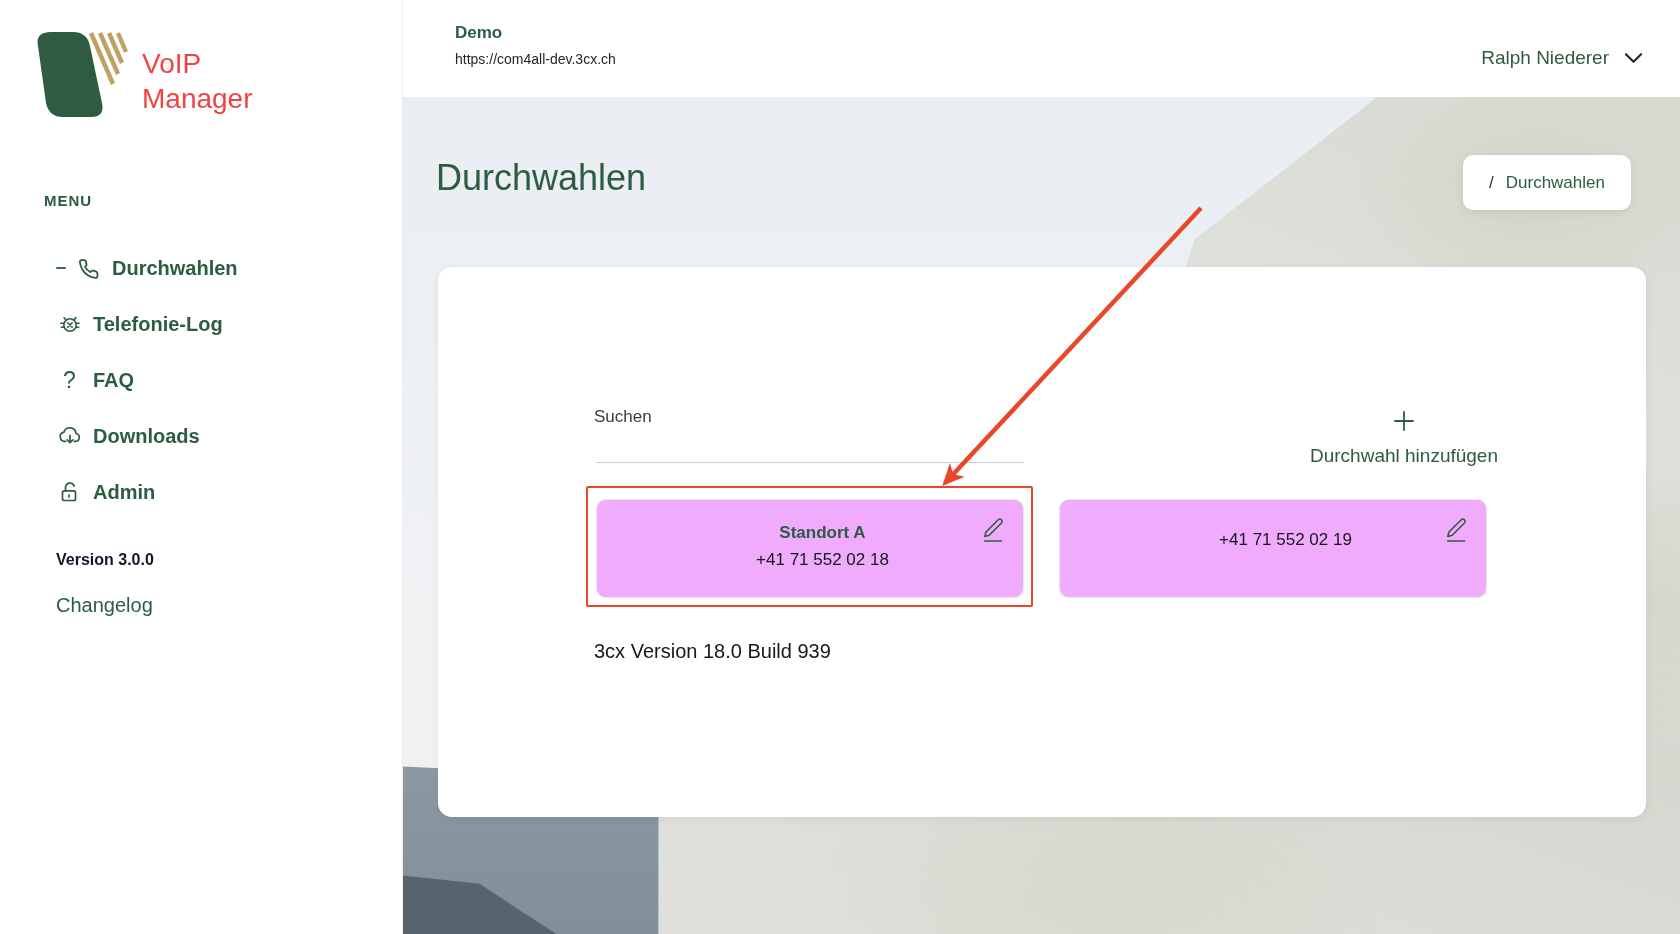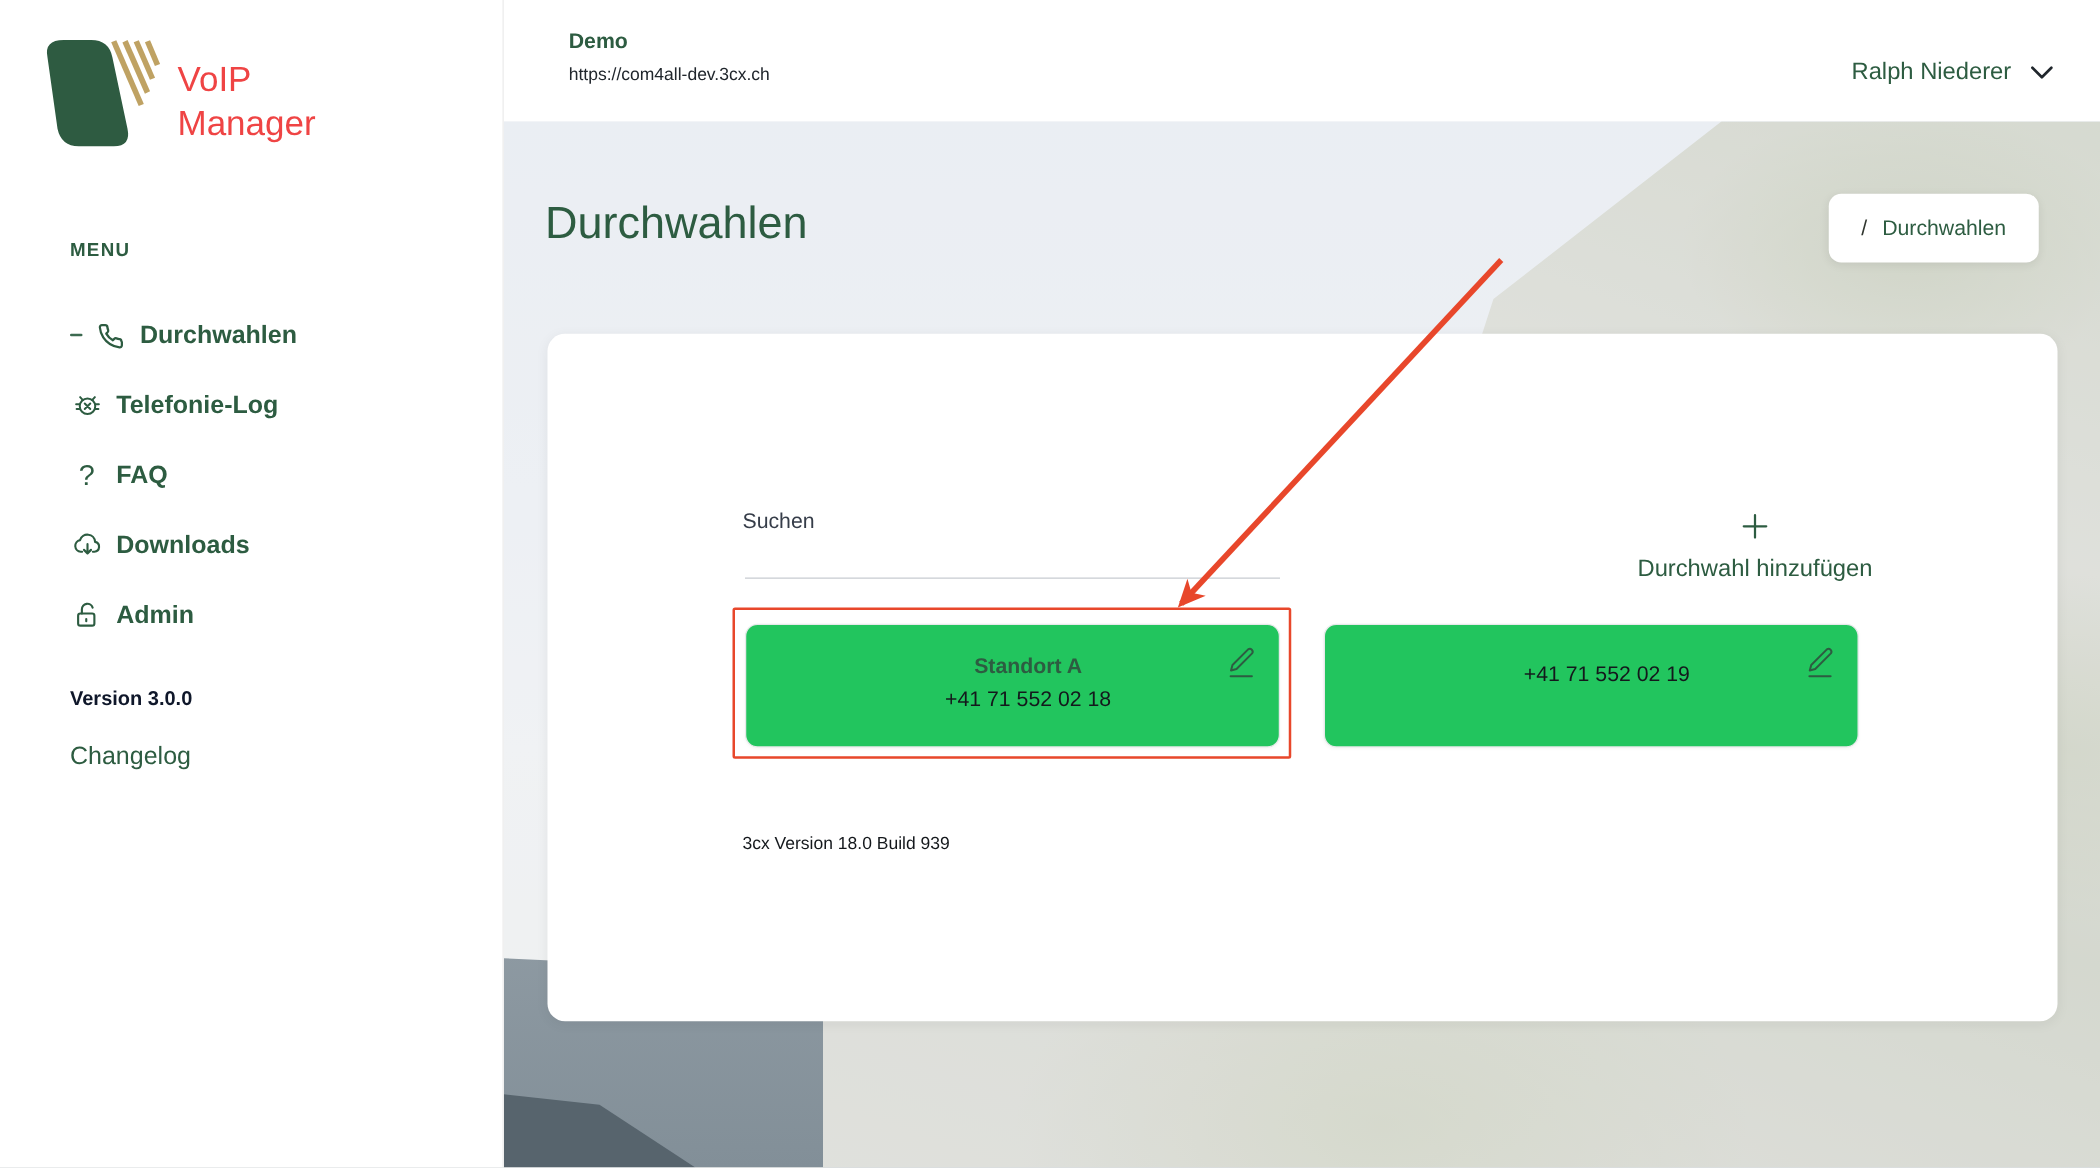--- a/index.html
+++ b/index.html
@@ -6,21 +6,21 @@
   html,body { width:1680px; height:934px; overflow:hidden; background:#fff;
     font-family:"Liberation Sans","DejaVu Sans",sans-serif; }
 
   
   .sidebar { position:absolute; left:0; top:0; width:403px; height:934px;
     background:#fff; border-right:1px solid #ececec; z-index:10; }
   .logo { position:absolute; left:35px; top:32px; display:flex; align-items:flex-start; cursor:pointer; }
   .logo-mark { width:95px; height:88px; }
   .logo-text { margin-left:12px; margin-top:14px; font-size:28px; line-height:35px;
     color:#ef4444; font-weight:400; }
-  .menu-label { position:absolute; left:56px; top:192px; font-size:15px; font-weight:700;
+  .menu-label { position:absolute; left:44px; top:192px; font-size:15px; font-weight:700;
     color:#2d5c41; letter-spacing:1px; }
   .nav { position:absolute; left:0; top:240px; width:100%; }
   .nav-item { height:56px; display:flex; align-items:center; padding-left:56px;
     color:#2d5c41; cursor:pointer; }
   .nav-item .dash { width:10px; height:2.5px; background:#3c6a50; border-radius:2px;
     margin-right:9px; }
   .nav-item .nicon { width:27px; height:27px; margin-right:10px; display:flex;
     align-items:center; justify-content:center; flex:none; }
   .nav-item .nicon svg { width:26px; height:26px; }
   .nav-item .qmark { font-size:23px; font-weight:500; }
@@ -69,29 +69,29 @@
     border:none; outline:none; font-size:17px; color:#20262c; background:transparent;
     font-family:inherit; }
   .search-input::placeholder { color:#363d49; opacity:1; }
   .search-underline { position:absolute; left:158px; top:195px; width:428px; height:1px;
     background:#c8ccd1; }
   .add-btn { position:absolute; top:143px; right:148px; display:flex; align-items:center;
     gap:13px; background:none; border:none; cursor:pointer; color:#2d5c41; font-family:inherit;flex-direction:column; }
   .add-btn .plus { width:22px; height:22px; }
   .add-btn .add-label { font-size:19px; font-weight:500; color:#2d5c41; }
   .loc-row { position:absolute; left:158px; top:232px; display:flex; gap:35px; }
-  .loc-card { position:relative; width:428px; height:99px; background:#22c55e;
+  .loc-card { position:relative; width:428px; height:99px; background:#f0abfc;
     border:1px solid #e7e9ea; border-radius:10px; box-shadow:0 1px 3px rgba(0,0,0,.04);
     text-align:center; padding-top:23px; cursor:pointer;padding-left:25px; }
   .loc-name { font-size:17px; font-weight:700; color:#2d5c41; }
   .loc-phone { margin-top:7px; font-size:17px; color:#14181c; }
   .edit-btn { position:absolute; right:12px; top:12px; width:34px; height:36px; background:none;
     border:none; cursor:pointer; color:#2d5c41; }
   .edit-btn svg { width:30px; height:32px; }
-  .sys-note { position:absolute; left:156px; top:399px; font-size:14px; color:#14181c;text-align:center; }
+  .sys-note { position:absolute; left:156px; top:373px; font-size:20px; color:#14181c;text-align:center; }
 
   
   .hl-box { position:absolute; left:148px; top:219px; width:447px; height:121px;
     border:2px solid #e8472b; border-radius:2px; z-index:3; pointer-events:none; }
   .arrow-svg { position:absolute; left:520px; top:95px; width:300px; height:312px;
     z-index:6; pointer-events:none; }
 </style>
 </head>
 <body>
 

